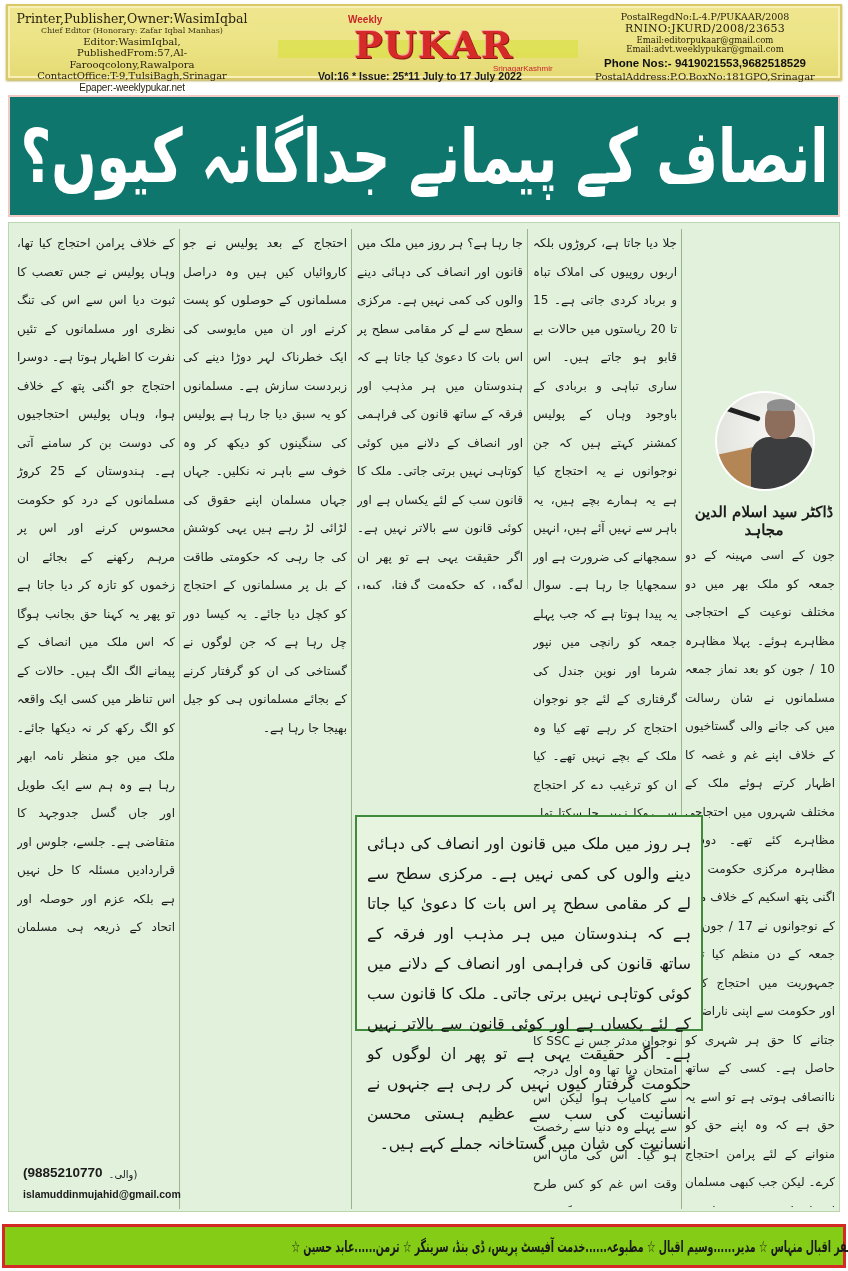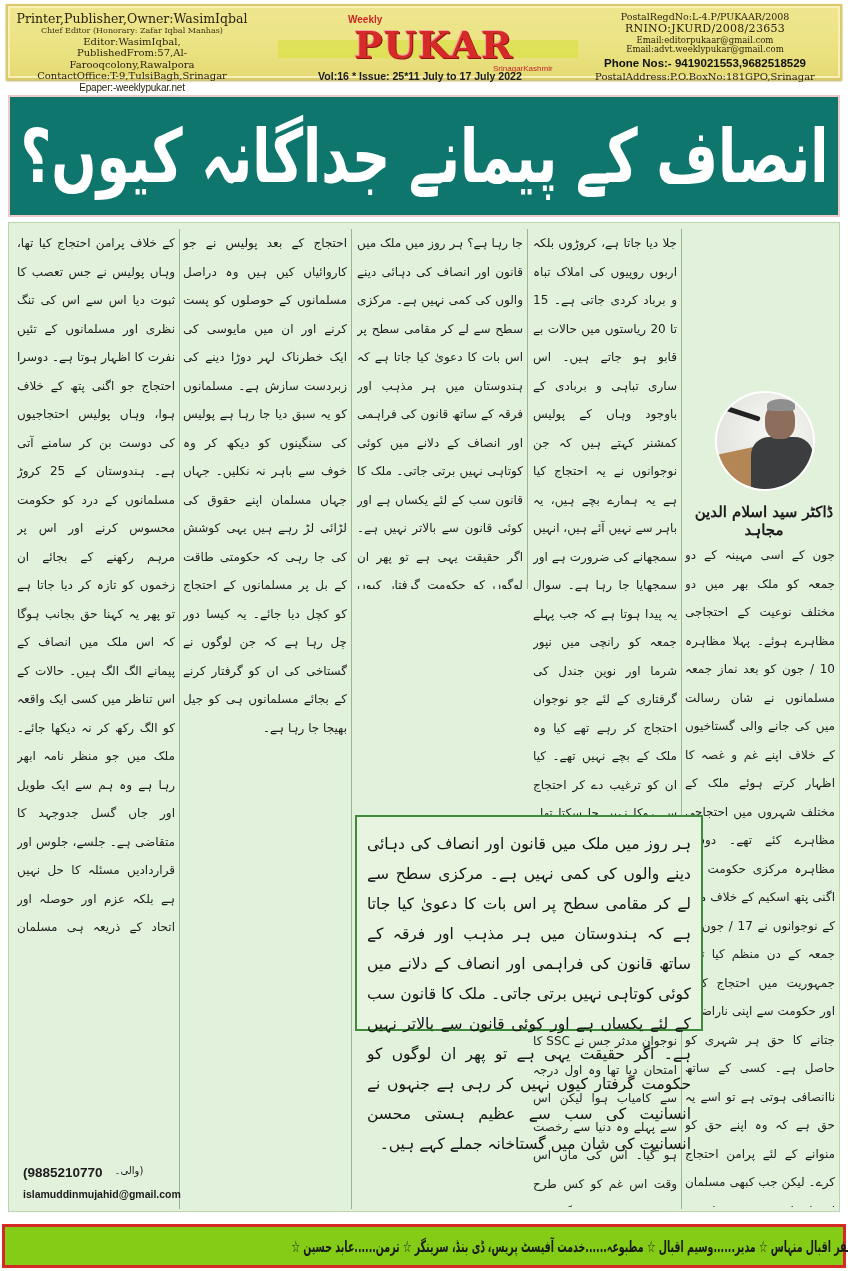--- a/index.html
+++ b/index.html
@@ -104,21 +104,21 @@
     position: absolute; left: 346px; top: 592px; width: 348px; height: 216px;
     border: 2px solid #3f8a3b; background: #e6f4e0; padding: 12px 10px;
     direction: rtl; text-align: justify;
     font-family: "DejaVu Sans", sans-serif; font-size: 15.5px; line-height: 30px; color: #151515;
   }
 
   .contact {
     position: absolute; left: 14px; top: 942px; width: 160px;
     font-family: "Liberation Sans", sans-serif; color: #1b1b1b;
   }
-  .contact .phone-row { display: flex; align-items: flex-start; gap: 12px; font-size: 13.5px; font-weight: bold; }
+  .contact .phone-row { display: flex; align-items: flex-end; gap: 6px; font-size: 13.5px; font-weight: bold; }
   .contact .phone-row .label { font-family: "DejaVu Sans", sans-serif; font-weight: normal; font-size: 10px; direction: rtl; }
   .contact .email { font-size: 10.5px; font-weight: bold; margin-top: 8px; }
 
   
   .footer {
     position: absolute; left: 2px; top: 1224px; width: 844px; height: 44px;
     border: 3px solid #d42a26; background: #84cc16;
     display: flex; align-items: center; justify-content: flex-start;
   }
   .footer .credits {

